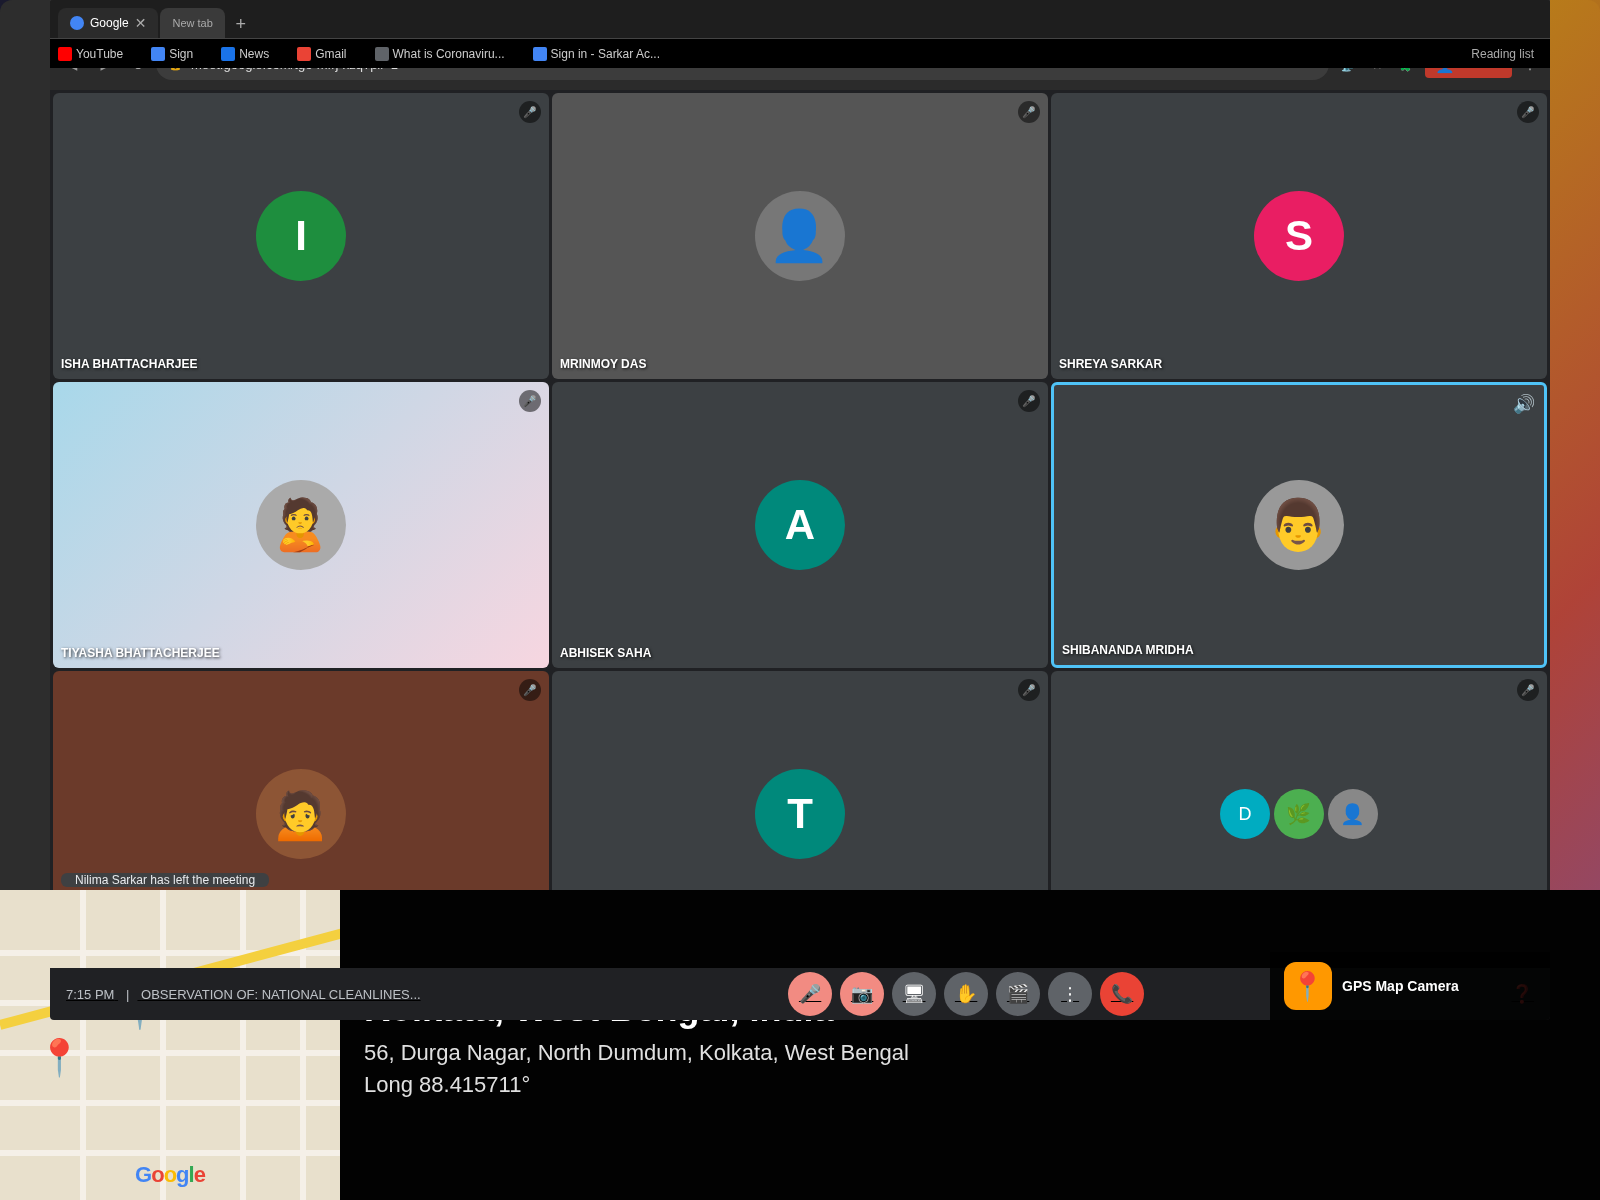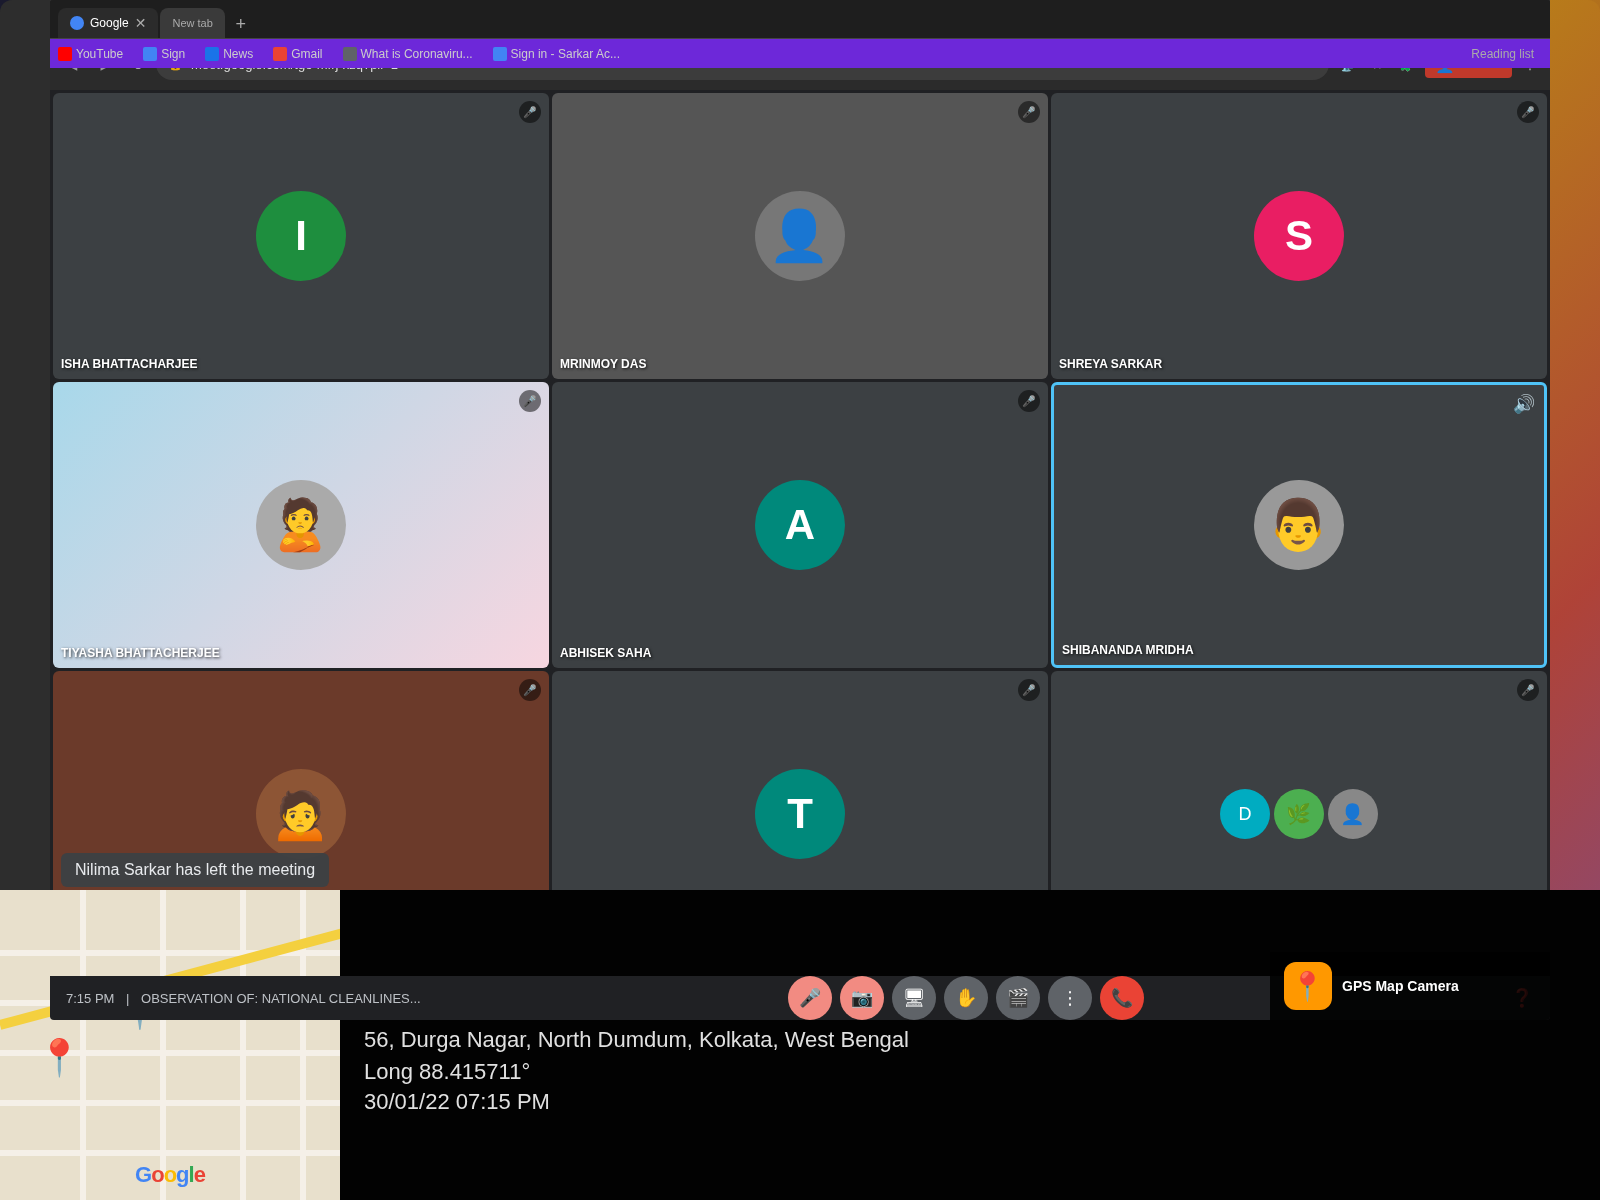--- a/index.html
+++ b/index.html
@@ -136,26 +136,26 @@
       color: #aaa;
       font-size: 12px;
     }
 
     .bookmarks-bar {
       display: flex;
       align-items: center;
       height: 0;
       overflow: visible;
       padding: 0 8px;
-      gap: 20px;
+      gap: 28px;
       position: absolute;
       top: 38px;
       left: 0; right: 0;
       height: 30px;
-      background: #6d28d9;
+      background: #000000;
       z-index: 11;
       border-top: 1px solid #444;
     }
 
     .bookmark-item {
       display: flex;
       align-items: center;
       gap: 4px;
       font-size: 12px;
       color: #ccc;
@@ -280,38 +280,39 @@
       font-size: 18px;
     }
 
     
     .notification-overlay {
       position: absolute;
       bottom: 70px;
       left: 8px;
       background: rgba(60,64,67,0.95);
       color: #e8eaed;
-      padding: 8px 14px;
+      padding: 0 14px;
       border-radius: 6px;
-      font-size: 16px;
+      font-size: 12px;
       z-index: 20;
     }
 
     
     .meet-bottom-bar {
       position: absolute;
       bottom: 0;
       left: 0; right: 0;
-      height: 44px;
+      height: 52px;
       background: #202124;
       display: flex;
       align-items: center;
       justify-content: space-between;
       padding: 0 16px;
       z-index: 15;
+      text-decoration: underline;
     }
 
     .meet-time-info {
       color: #bdc1c6;
       font-size: 13px;
       font-weight: 500;
     }
 
     .meet-controls {
       display: flex;
@@ -802,17 +803,16 @@
       <div class="map-pin-gray">📍</div>
       <div class="google-logo">
         <span class="g-blue">G</span><span class="g-red">o</span><span class="g-yellow">o</span><span class="g-blue">g</span><span class="g-green">l</span><span class="g-red">e</span>
       </div>
     </div>
 
     <div class="gps-location-info">
       <div class="location-city">Kolkata, West Bengal, India</div>
       <div class="location-address">56, Durga Nagar, North Dumdum, Kolkata, West Bengal</div>
       <div class="location-coords">Long 88.415711°</div>
-      <div class="location-datetime">30/01/22 07:15 PM</div>
     </div>
   </div>
 
 </div>
 
 </body></html>

